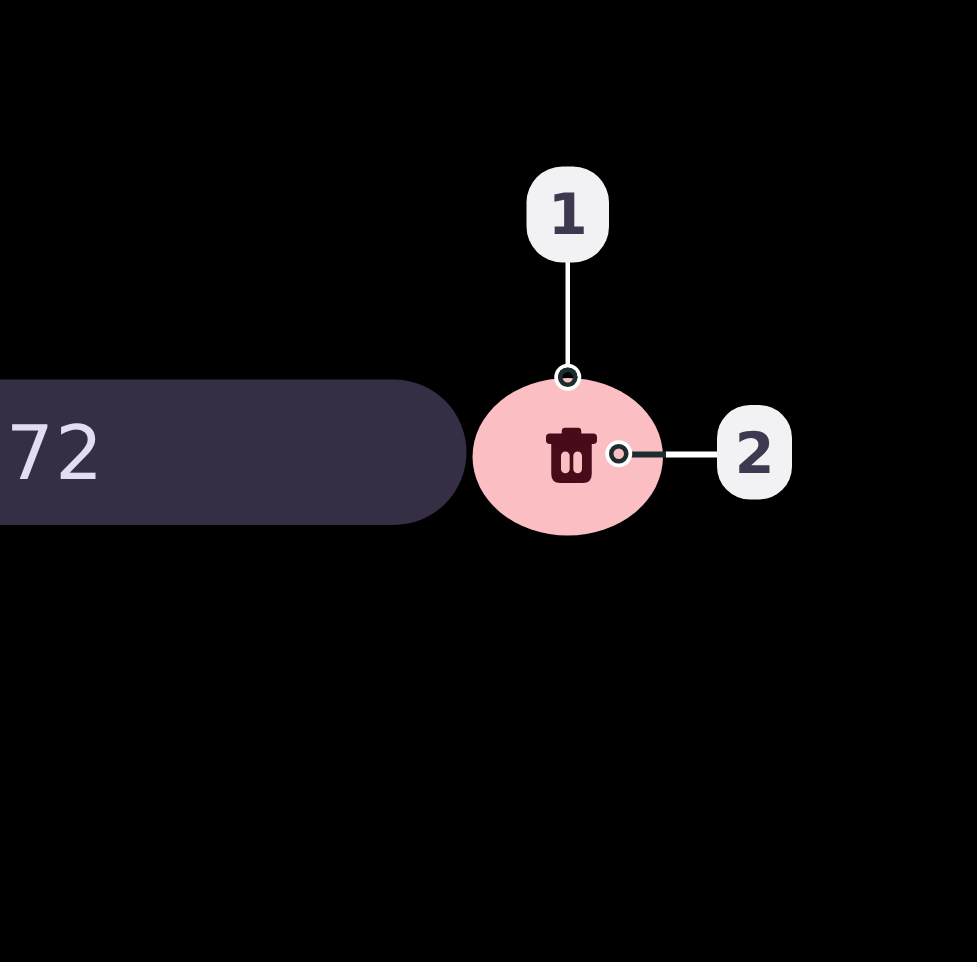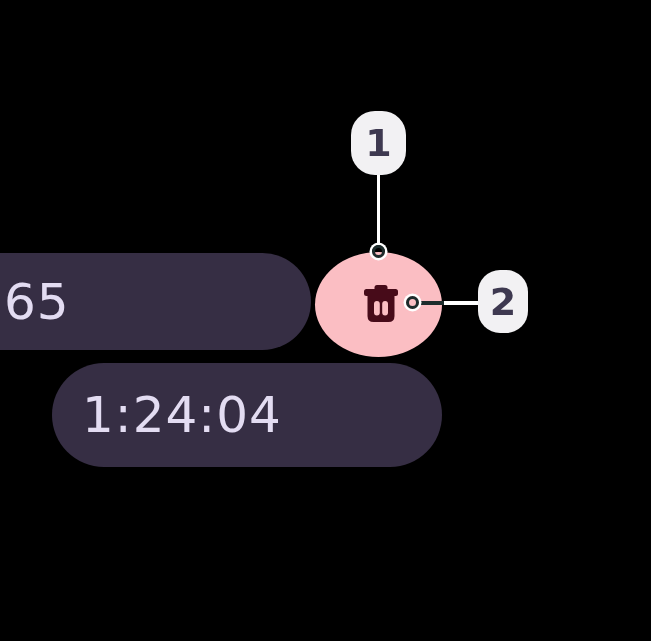--- a/index.html
+++ b/index.html
@@ -94,26 +94,23 @@
     width: 50px; height: 63px;
     border-radius: 22px;
   }
 </style>
 </head>
 <body>
 
 <div id="screen" style="--background: #000000; --pill-bg: #362E44; --pill-text: #E3DCF2; --delete-bg: #FBBEC3; --delete-icon: #470B19; --badge-bg: #F2F1F3; --badge-text: #3E3950; --connector-light: #FFFFFF; --connector-dark: #1D2C2C; --bg: #000000;">
 
   <div class="pill lap">
-    <span>65</span>
+    <span>72</span>
   </div>
 
-  <div class="pill elapsed">
-    <span>1:24:04</span>
-  </div>
 
   <button class="delete-btn">
     <span>
       <svg width="34" height="37" viewBox="0 0 34 37" aria-hidden="true">
         <rect x="10.5" y="0" width="13" height="8" rx="2.5" fill="var(--delete-icon)"></rect>
         <rect x="0" y="4" width="34" height="7" rx="2.5" fill="var(--delete-icon)"></rect>
         <path d="M3.5 10 L30.5 10 L30.5 31 Q30.5 37 24.5 37 L9.5 37 Q3.5 37 3.5 31 Z" fill="var(--delete-icon)"></path>
         <rect x="10" y="16" width="5.8" height="14.5" rx="2.9" fill="var(--delete-bg)"></rect>
         <rect x="18.2" y="16" width="5.8" height="14.5" rx="2.9" fill="var(--delete-bg)"></rect>
       </svg>

